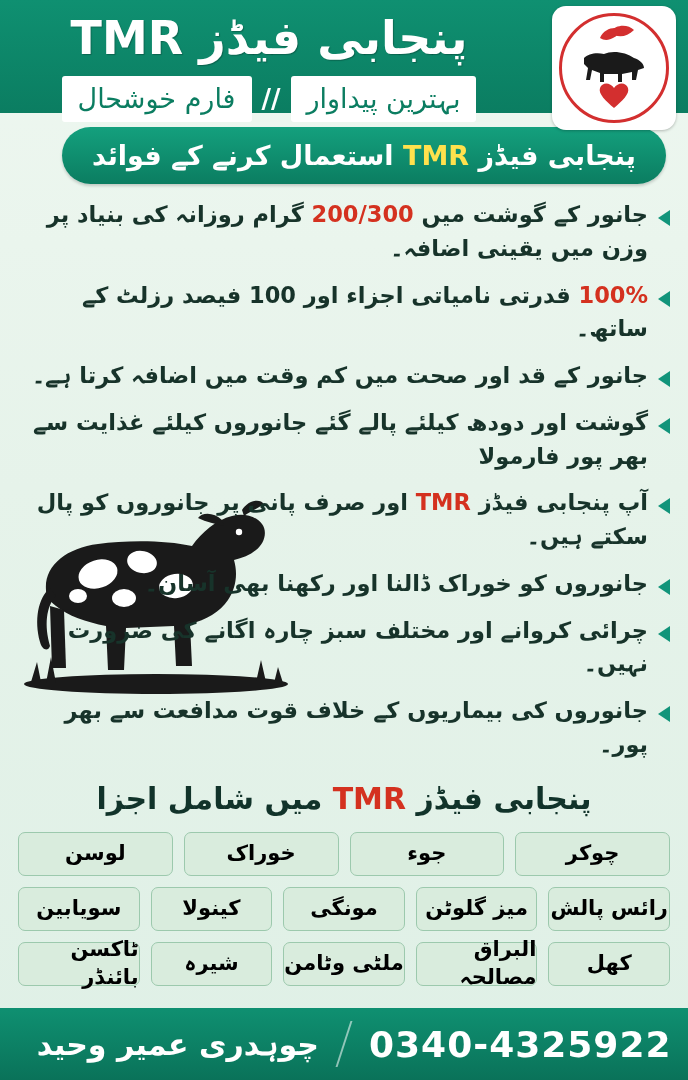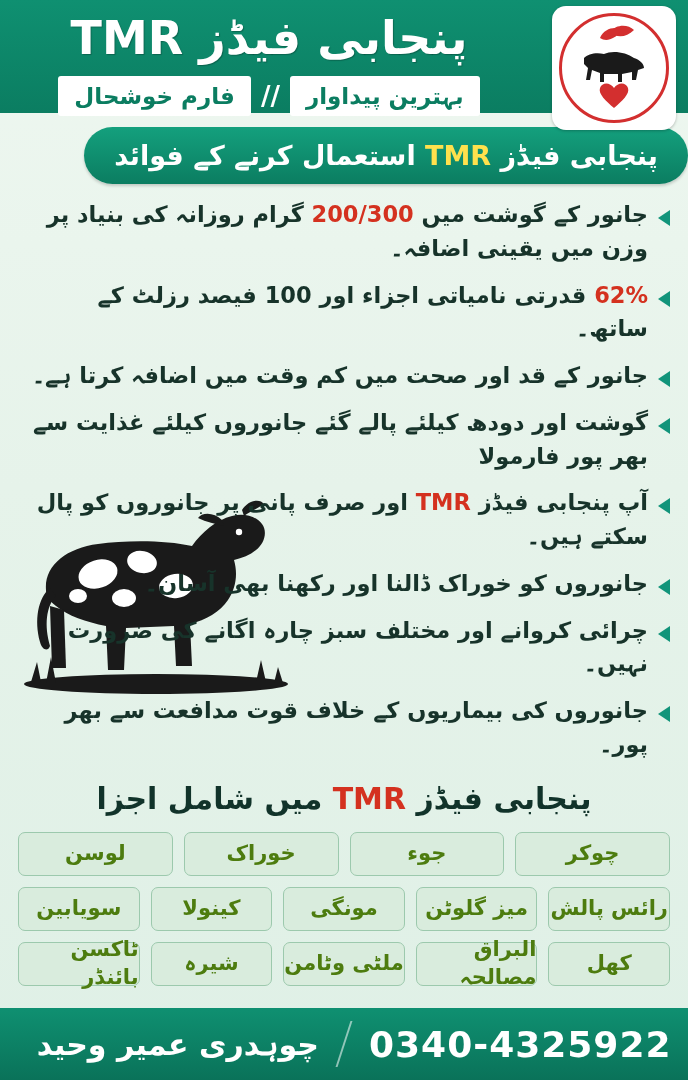--- a/index.html
+++ b/index.html
@@ -62,36 +62,36 @@
     margin-top:8px;
     display:flex;
     flex-direction:row;
     justify-content:center;
     align-items:center;
     gap:10px;
   }
   .slogan{
     background:#ffffff;
     color:#0b7d61;
-    font-size:23px;
-    font-weight:bold;
+    font-size:27px;
+    font-weight:normal;
     padding:3px 16px;
     border-radius:3px;
     line-height:1.5;
   }
   .slash{
     color:#ffffff;
     font-size:26px;
     font-weight:bold;
   }
 
   
   .ribbon-wrap{
     margin-top:14px;
-    display:flex;margin-left:40px;
+    display:flex;justify-content:center;margin-left:40px;
   }
   .ribbon{
     background:#0e8f6f;
     background:linear-gradient(180deg,#14a07d 0%, #0b7d61 100%);
     color:#ffffff;
     font-size:27px;
     font-weight:bold;
     padding:7px 30px;
     border-radius:30px;
     line-height:1.6;
@@ -166,21 +166,21 @@
   }
   .chip{
     flex:1 1 0;
     background:#d9ecdd;
     border:1px solid #9cc9ad;
     border-radius:7px;
     height:42px;
     display:flex;align-items:center;justify-content:center;
     font-size:21px;
     font-weight:bold;
-    color:#4d7c0f;
+    color:#000000;
     line-height:1.3;
   }
 
   
   .footer{
     position:absolute;
     left:0;right:0;bottom:0;
     height:72px;
     background:#0b7d61;
     background:linear-gradient(180deg,#0f9071 0%, #0a7259 100%);
@@ -283,21 +283,21 @@
 
   <div class="benefits">
 
     <div class="benefit">
       <span class="bullet"></span>
       <span class="benefit-text"><span>جانور کے گوشت میں </span><span class="num">200/300</span><span> گرام روزانہ کی بنیاد پر وزن میں یقینی اضافہ۔</span></span>
     </div>
 
     <div class="benefit">
       <span class="bullet"></span>
-      <span class="benefit-text"><span></span><span class="num">62%</span><span> قدرتی نامیاتی اجزاء اور 100 فیصد رزلٹ کے ساتھ۔</span></span>
+      <span class="benefit-text"><span></span><span class="num">100%</span><span> قدرتی نامیاتی اجزاء اور 100 فیصد رزلٹ کے ساتھ۔</span></span>
     </div>
 
     <div class="benefit">
       <span class="bullet"></span>
       <span class="benefit-text"><span>جانور کے قد اور صحت میں کم وقت میں اضافہ کرتا ہے۔</span></span>
     </div>
 
     <div class="benefit">
       <span class="bullet"></span>
       <span class="benefit-text"><span>گوشت اور دودھ کیلئے پالے گئے جانوروں کیلئے غذایت سے بھر پور فارمولا</span></span>

